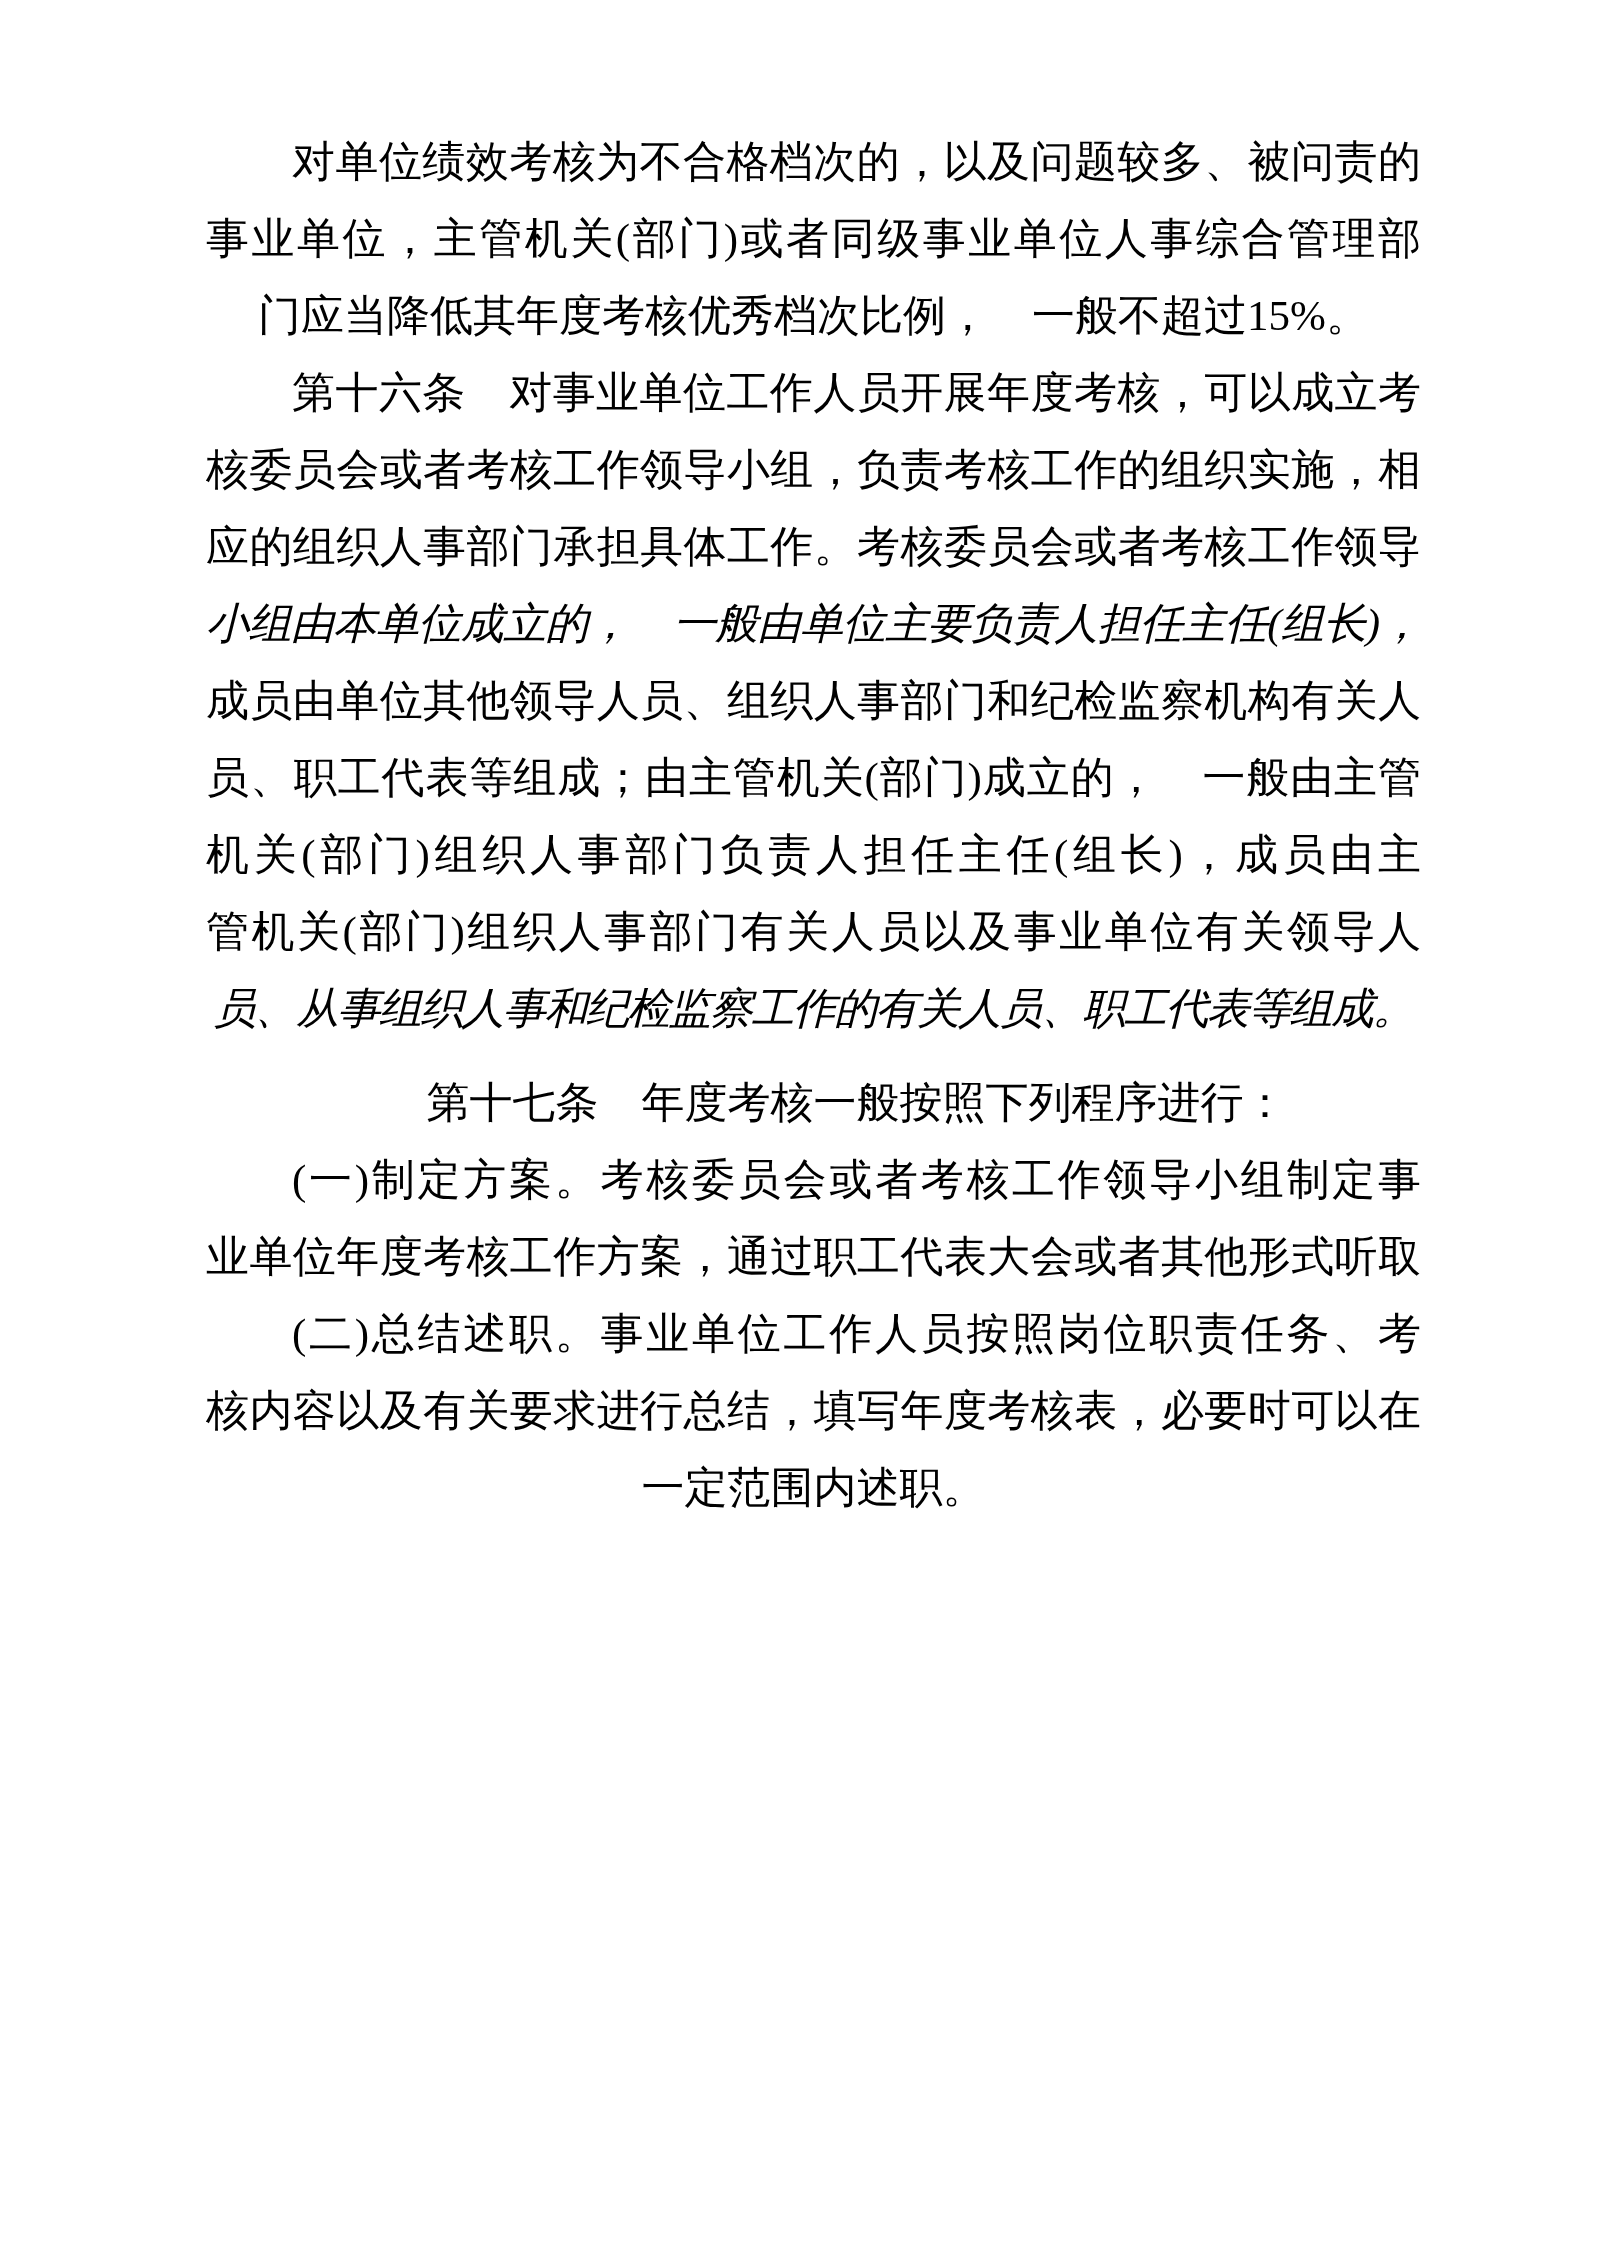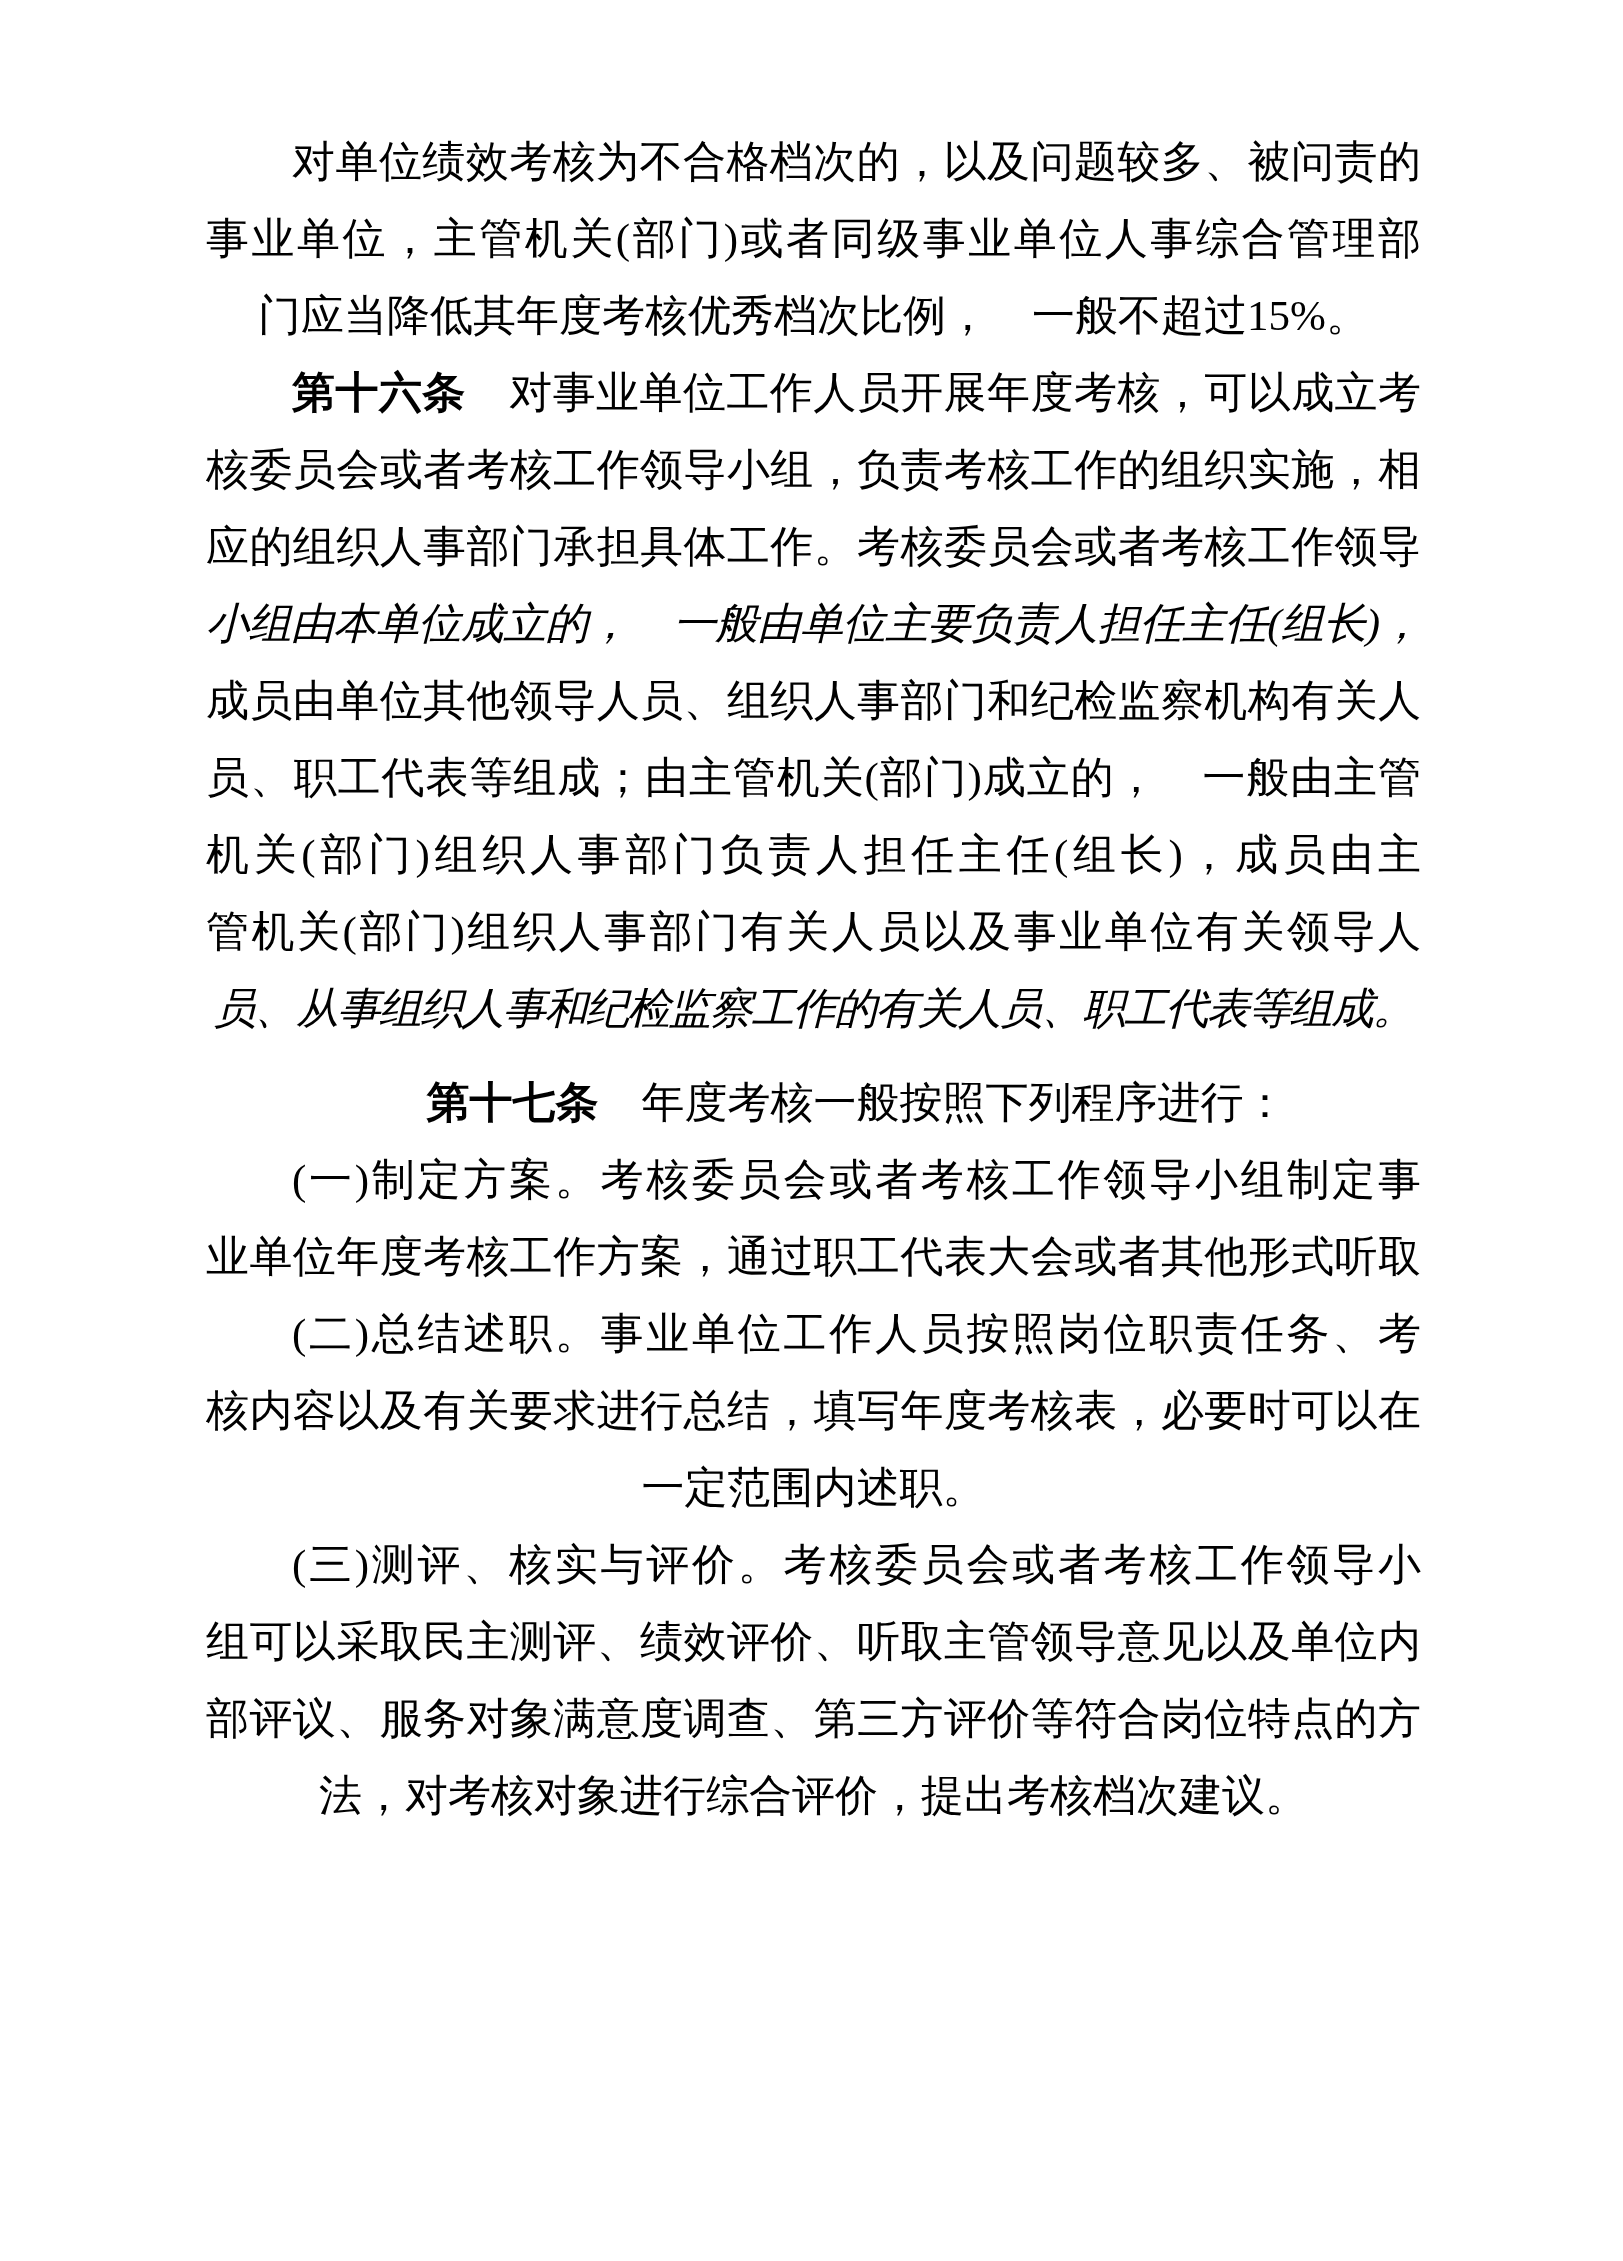--- a/index.html
+++ b/index.html
@@ -31,21 +31,21 @@
     white-space: nowrap;
     overflow: hidden;
     text-align: center;
   }
   .line.fill {
     text-align: justify;
     text-align-last: justify;
   }
   .line.indent { padding-left: 86px; }
   .line.tight { letter-spacing: -1.6px; font-style: italic; }
-  .bold { font-weight: 700; }
+  .bold { font-weight: 400; }
   .regular { font-weight: 400; }
   .footer {
     position: absolute;
     top: 1901px;
     right: 216px;
     font-size: 36px;
     line-height: 48px;
     letter-spacing: 4.8px;
     white-space: nowrap;
   }
@@ -76,22 +76,16 @@
       </div>
       <div class="paragraph">
         <div class="line indent fill"><span class="regular">(一)制定方案。考核委员会或者考核工作领导小组制定事</span></div>
         <div class="line fill"><span class="regular">业单位年度考核工作方案，通过职工代表大会或者其他形式听取</span></div>
       </div>
       <div class="paragraph">
         <div class="line indent fill"><span class="regular">(二)总结述职。事业单位工作人员按照岗位职责任务、考</span></div>
         <div class="line fill"><span class="regular">核内容以及有关要求进行总结，填写年度考核表，必要时可以在</span></div>
         <div class="line"><span class="regular">一定范围内述职。</span></div>
       </div>
-      <div class="paragraph">
-        <div class="line indent fill"><span class="regular">(三)测评、核实与评价。考核委员会或者考核工作领导小</span></div>
-        <div class="line fill"><span class="regular">组可以采取民主测评、绩效评价、听取主管领导意见以及单位内</span></div>
-        <div class="line fill"><span class="regular">部评议、服务对象满意度调查、第三方评价等符合岗位特点的方</span></div>
-        <div class="line"><span class="regular">法，对考核对象进行综合评价，提出考核档次建议。</span></div>
-      </div>
     </div>
   <div class="footer">— 9 —</div>
 </div>
 
 
 </body></html>

